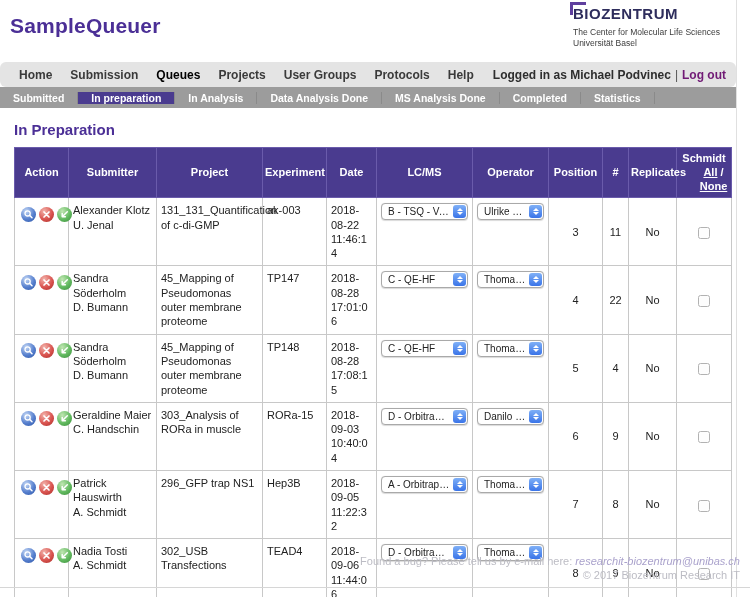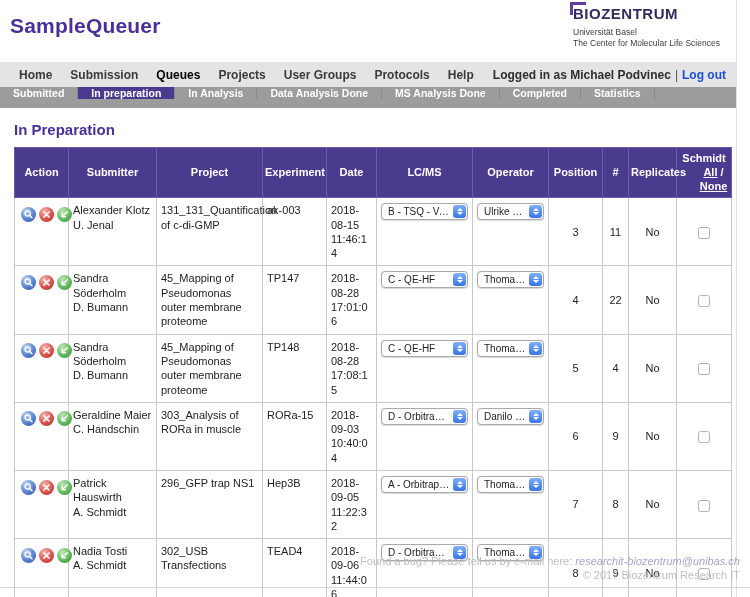--- a/index.html
+++ b/index.html
@@ -27,31 +27,31 @@
     content:""; position:absolute; left:2px; top:-3px; width:14px; height:2.5px; background:#5f3f9e;
   }
   .logo-main::after {
     content:""; position:absolute; left:0; top:-3px; width:2.5px; height:13px; background:#5f3f9e;
   }
   .logo-sub { font-size:8.5px; color:#3c3c3c; margin-top:4px; line-height:1.35; padding-left:3px; }
 
   
   .navbar {
     height:25px; background:#e4e4e4; display:flex; align-items:center;
-    font-size:12px; font-weight:bold; color:#3a3a3a; padding:0 10px;
+    font-size:12px; font-weight:bold; color:#3a3a3a; padding:0 10px;border-radius:6px;
   }
   .nav-item { padding:0 9px; cursor:pointer; }
   .nav-item.active { color:#000; }
   .nav-right { margin-left:auto; display:flex; align-items:center; gap:4px; }
   .logged-in { color:#2e2e2e; }
   .nav-sep { color:#555; font-weight:normal; }
-  .logout-link { color:#1d4ed8; cursor:pointer; }
-
-  
-  .tabbar { height:21px; background:#9c9c9c; display:flex; align-items:flex-start; }
+  .logout-link { color:#701a75; cursor:pointer; }
+
+  
+  .tabbar { height:21px; background:#9c9c9c; display:flex; align-items:center; }
   .tab {
     display:flex; align-items:center; padding:0 13px;
     font-size:10.5px; font-weight:bold; color:#fff;
     background:#9c9c9c; border-right:1.5px solid #8a8a8a; cursor:pointer; white-space:nowrap;
   }
   .tab.active { background:#4a3b8f; }
 
   
   .page-heading { font-size:15px; font-weight:bold; color:#4b2f96; margin:13px 0 9px 14px; }
 
@@ -121,22 +121,22 @@
 <body>
 
 <div class="page">
   <div class="content-wrap">
 
     <div class="header">
       <div class="app-title">SampleQueuer</div>
       <div class="logo">
         <div class="logo-main">BIOZENTRUM</div>
         <div class="logo-sub">
+          <div>The Center for Molecular Life Sciences</div>
           <div>Universität Basel</div>
-          <div>The Center for Molecular Life Sciences</div>
         </div>
       </div>
     </div>
 
     <div class="navbar">
       <div id="nav-items" style="display:flex;">
           <div class="nav-item">Home</div>
           <div class="nav-item">Submission</div>
           <div class="nav-item active">Queues</div>
           <div class="nav-item">Projects</div>
@@ -204,21 +204,21 @@
                   <path d="M5 5 L10 10 M10 5 L5 10" stroke="#fff" stroke-width="1.7" stroke-linecap="round"></path>
                 </svg></span><span class="ball ball-green"><svg width="15" height="15" viewBox="0 0 15 15">
                   <path d="M10.3 4.7 L5.2 9.8 M5.2 9.8 h3.2 M5.2 9.8 v-3.2" stroke="#fff" stroke-width="1.5" fill="none" stroke-linecap="round" stroke-linejoin="round"></path>
                 </svg></span></td>
             <td class="two-line">
               <div>Alexander Klotz</div>
               <div>U. Jenal</div>
             </td>
             <td>131_131_Quantification of c-di-GMP</td>
             <td>ak-003</td>
-            <td class="datecell">2018-08-15 11:46:14</td>
+            <td class="datecell">2018-08-22 11:46:14</td>
             <td><div class="sel">
                 <span class="sel-text">B - TSQ - Vantage</span>
                 <span class="stepper">
                   <span class="tri-up"></span>
                   <span class="tri-dn"></span>
                 </span>
               </div></td>
             <td><div class="sel">
                 <span class="sel-text">Ulrike Lanner</span>
                 <span class="stepper">

